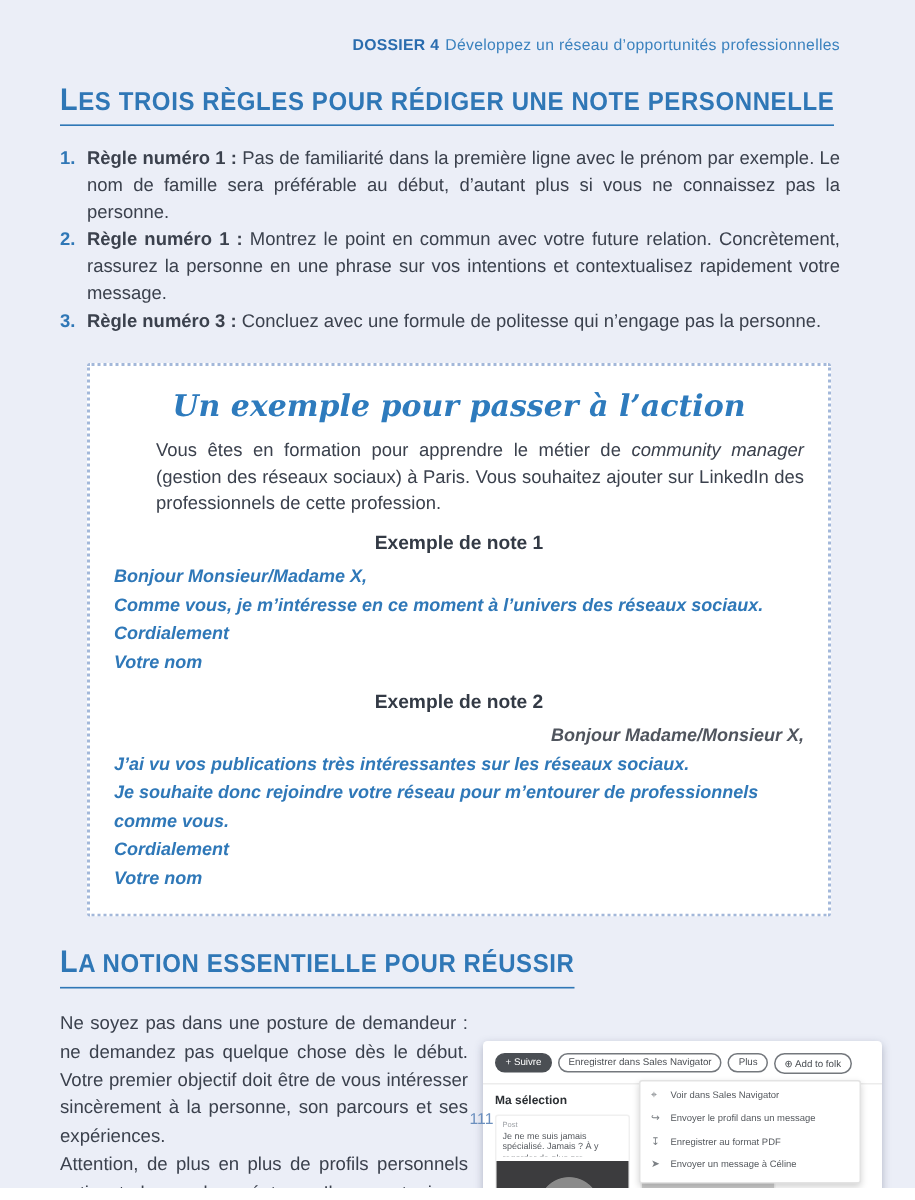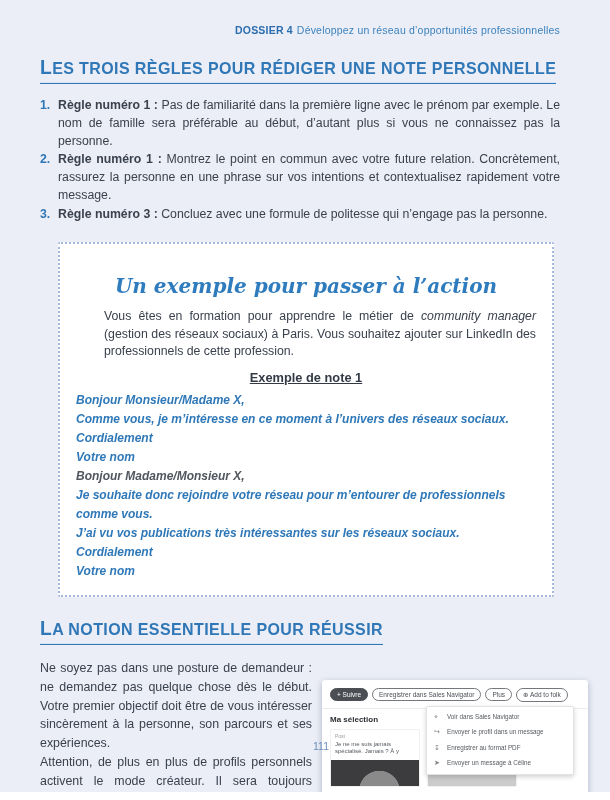--- a/index.html
+++ b/index.html
@@ -23,26 +23,26 @@
   .rules { margin-top:13px; }
   .rule { display:flex; font-size:12.3px; line-height:1.45; color:#3b414d; text-align:justify; }
   .rule + .rule { margin-top:1px; }
   .rule .num { color:#2f77b6; font-weight:bold; width:18px; flex:none; }
   .rule .lead { font-weight:bold;margin-top:48px; }
 
   
   .example-box { margin:18px 0 0 18px; width:496px; background:#ffffff;
     border:2px dotted #a3b8da; border-radius:2px; padding:10px 16px 14px 16px; }
   .script-title { text-align:center; font-family:"DejaVu Serif", serif; font-style:italic;
-    font-weight:bold; font-size:20px; color:#2e7bbd; margin:20px 0 10px 0; }
+    font-weight:bold; font-size:20px; color:#2e7bbd; margin:4px 0 10px 0; }
   .box-intro { font-size:12.3px; line-height:1.45; color:#3b414d; text-align:justify;margin-left:28px; }
   .box-intro .it { font-style:italic; }
-  .note-heading { text-align:center; font-weight:bold; font-size:12.8px; color:#333a45; margin:9px 0 6px 0;text-decoration:underline; }
+  .note-heading { text-align:center; font-weight:bold; font-size:12.8px; color:#333a45; margin:9px 0 6px 0; }
   .note-line { font-style:italic; color:#2f78b8; font-size:12px; line-height:1.58;font-weight:bold; }
-  .note-line.dark { color:#50555e; }
+  .note-line.dark { color:#50555e;text-align:right; }
 
   
   .columns { display:flex; gap:10px; margin-top:14px; margin-right:-28px; }
   .col-text { width:282px; font-size:12.4px; line-height:1.52; color:#3b414d; text-align:justify; }
 
   
   .shot { position:relative; width:266px; height:127px; margin-top:21px; background:#ffffff;
     border-radius:3px; box-shadow:0 2px 6px rgba(60,70,100,.35); flex:none; overflow:hidden; }
   .shot-toolbar { display:flex; gap:4px; align-items:center; padding:8px 8px 6px 8px;
     border-bottom:1px solid #ececec; }
@@ -103,24 +103,25 @@
       <p class="box-intro"><span>Vous êtes en formation pour apprendre le métier de </span><span class="it">community manager</span><span> (gestion des réseaux sociaux) à Paris. Vous souhaitez ajouter sur LinkedIn des professionnels de cette profession.</span></p>
 
       <div class="note-heading">Exemple de note 1</div>
       <div>
         <div class="note-line">Bonjour Monsieur/Madame X,</div>
         <div class="note-line">Comme vous, je m’intéresse en ce moment à l’univers des réseaux sociaux.</div>
         <div class="note-line">Cordialement</div>
         <div class="note-line">Votre nom</div>
       </div>
 
+      <div class="note-heading">Exemple de note 2</div>
       <div>
         <div class="note-line dark">Bonjour Madame/Monsieur X,</div>
+        <div class="note-line">J’ai vu vos publications très intéressantes sur les réseaux sociaux.</div>
         <div class="note-line">Je souhaite donc rejoindre votre réseau pour m’entourer de professionnels comme vous.</div>
-        <div class="note-line">J’ai vu vos publications très intéressantes sur les réseaux sociaux.</div>
         <div class="note-line">Cordialement</div>
         <div class="note-line">Votre nom</div>
       </div>
     </div>
 
     <div>
       <h2 class="section-heading">La notion essentielle pour réussir</h2>
     </div>
 
     <div class="columns">

